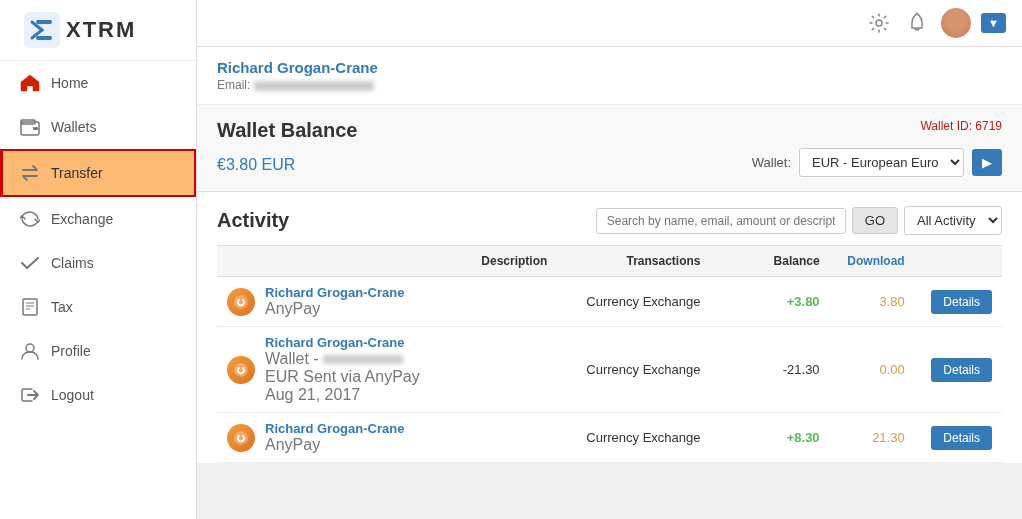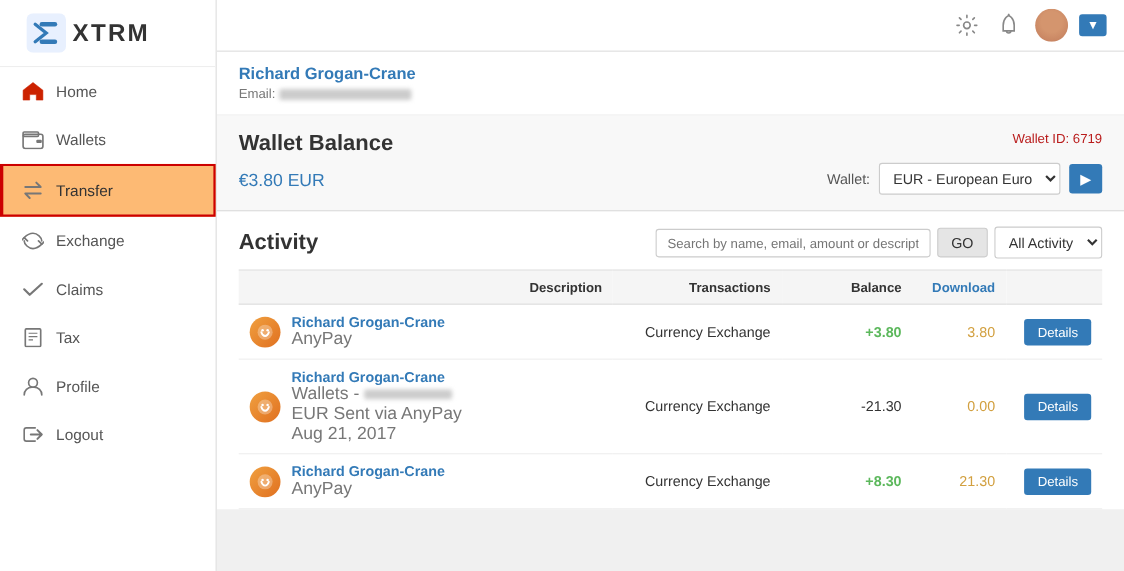--- a/index.html
+++ b/index.html
@@ -533,21 +533,21 @@
                   <svg width="14" height="14" viewBox="0 0 14 14" fill="none">
                     <circle cx="7" cy="7" r="6" fill="#fff" opacity="0.3"></circle>
                     <path d="M4 7C4 7 5 10 7 10C9 10 10 7 10 7" stroke="#fff" stroke-width="1.5" fill="none" stroke-linecap="round"></path>
                     <circle cx="5" cy="5.5" r="1" fill="#fff"></circle>
                     <circle cx="9" cy="5.5" r="1" fill="#fff"></circle>
                   </svg>
                 </div>
                 <div>
                   <div class="tx-name">Richard Grogan-Crane</div>
                   <div class="tx-sub">
-                    <span>Wallets -</span>
+                    <span>Wallet -</span>
                     <span class="tx-email-blur"></span>
                   </div>
                   <div class="tx-sub">EUR Sent via AnyPay</div>
                   <div class="tx-sub">Aug 21, 2017</div>
                 </div>
               </div>
             </td>
             <td style="text-align:right;">Currency Exchange</td>
             <td style="text-align:right;">
               <span class="negative">-21.30</span>

